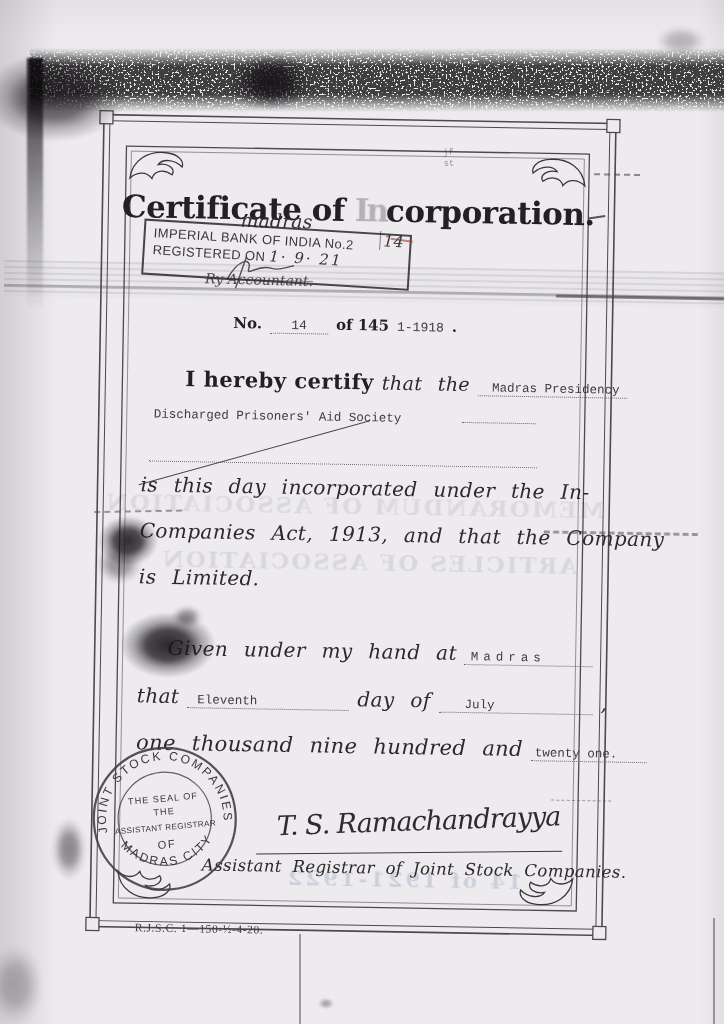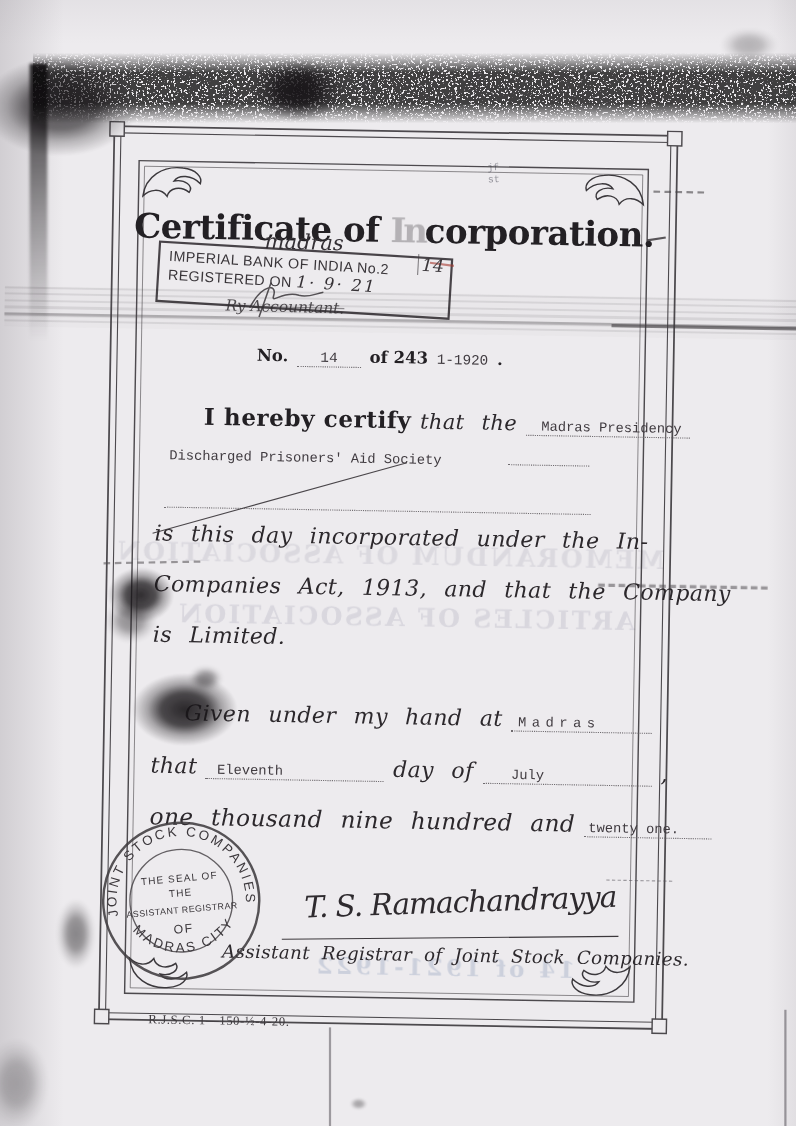--- a/index.html
+++ b/index.html
@@ -181,22 +181,22 @@
       </div>
     </div>
 
     <div class="c smudge-band"></div>
     <div class="c smudge-line"></div>
     <div class="c smudge-line-dark"></div>
 
     <div class="c row no-line">
       <span class="gothic">No.</span>
       <span class="typed dotted w-no">14</span>
-      <span class="gothic">of 243</span>
-      <span class="typed">1-1920</span>
+      <span class="gothic">of 145</span>
+      <span class="typed">1-1918</span>
       <span class="gothic">.</span>
     </div>
 
     <div class="c row certify-line">
       <span class="gothic">I hereby certify</span>
       <span class="script">that the</span>
       <span class="typed dotted w-name1">Madras Presidency</span>
     </div>
     <div class="c row name-line">
       <span class="typed">Discharged Prisoners' Aid Society</span>

